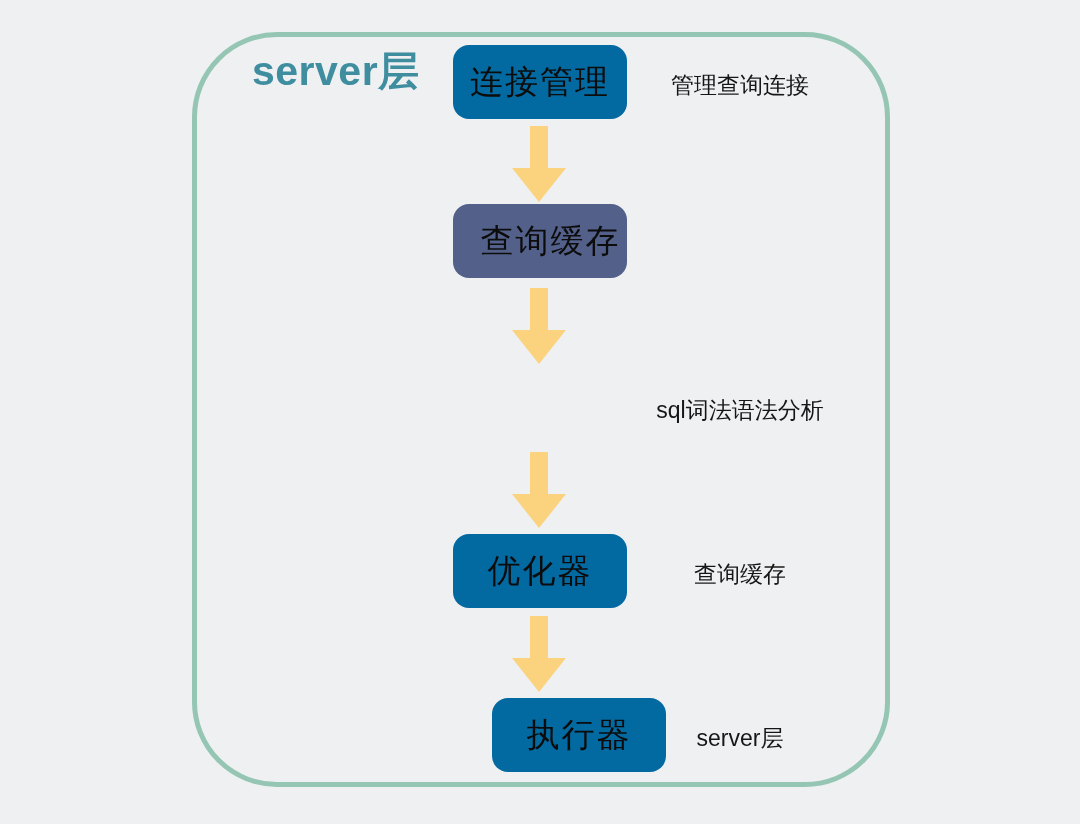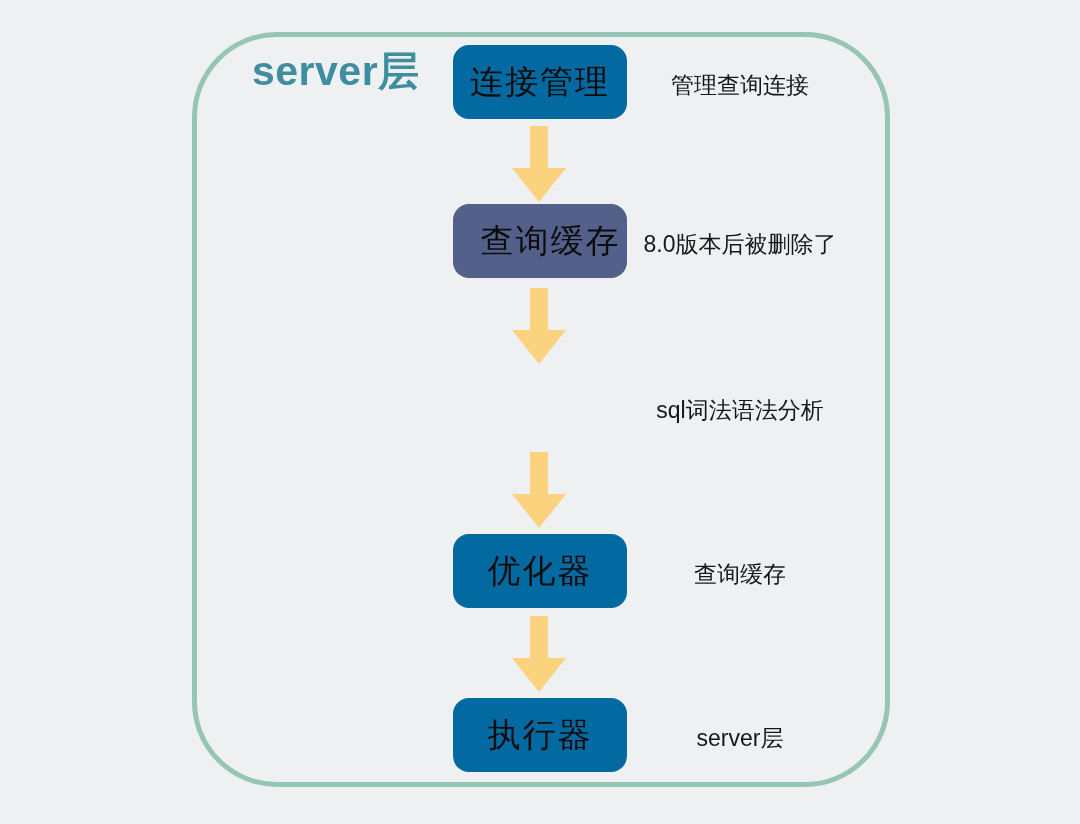--- a/index.html
+++ b/index.html
@@ -44,21 +44,21 @@
     letter-spacing: 2px;
     white-space: nowrap;
   }
   .step-box.teal { background: #0369a1; }
   .step-box.dark { background: #53608a; }
 
   .box-1 { top: 45px; }
   .box-2 { top: 204px; padding-left: 21px; }
   .box-3 { top: 370px; }
   .box-4 { top: 534px; }
-  .box-5 { top: 698px; }
+  .box-5 { top: 698px; margin-left: 39px; }
 
   .note {
     position: absolute;
     left: 615px;
     width: 250px;
     text-align: center;
     font-size: 23px;
     font-weight: 500;
     color: #161616;
     white-space: nowrap;
@@ -105,21 +105,20 @@
   <div class="note note-1">管理查询连接</div>
 
   <div class="arrow arrow-1">
     <div class="stem"></div>
     <div class="head"></div>
   </div>
 
   <div class="step-box dark box-2">
     <span>查询缓存</span>
   </div>
-  <div class="note note-2">8.0版本后被删除了</div>
 
   <div class="arrow arrow-2">
     <div class="stem"></div>
     <div class="head"></div>
   </div>
 
   <div class="note note-3">sql词法语法分析</div>
 
   <div class="arrow arrow-3">
     <div class="stem"></div>

